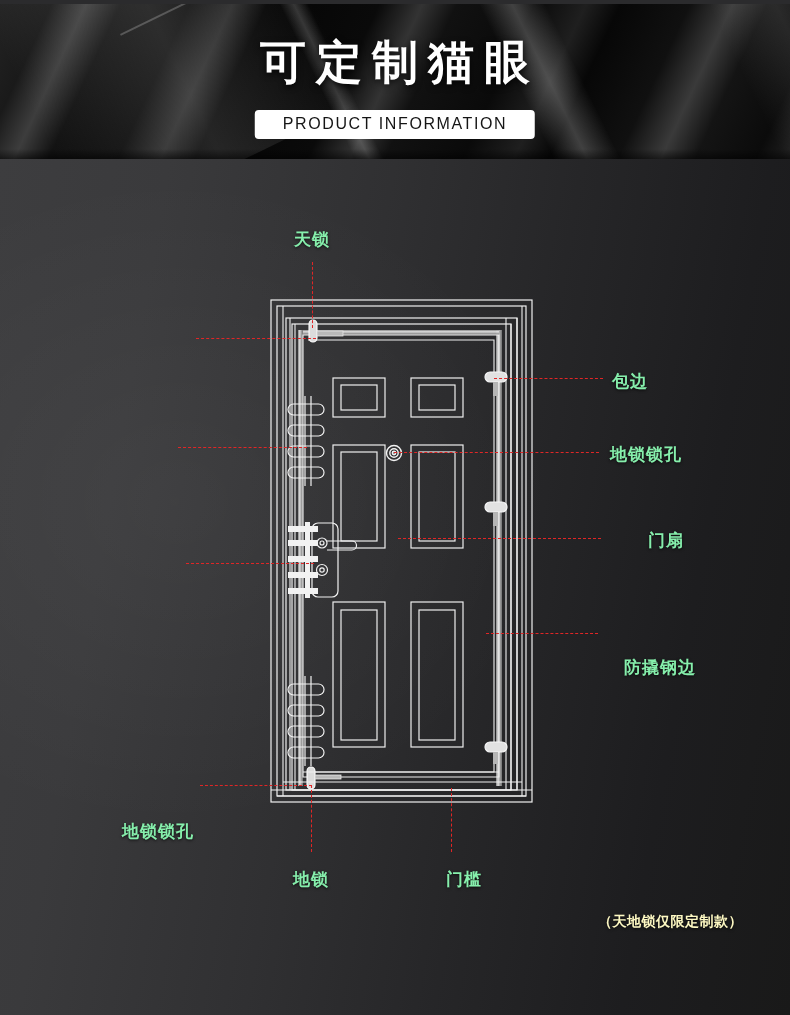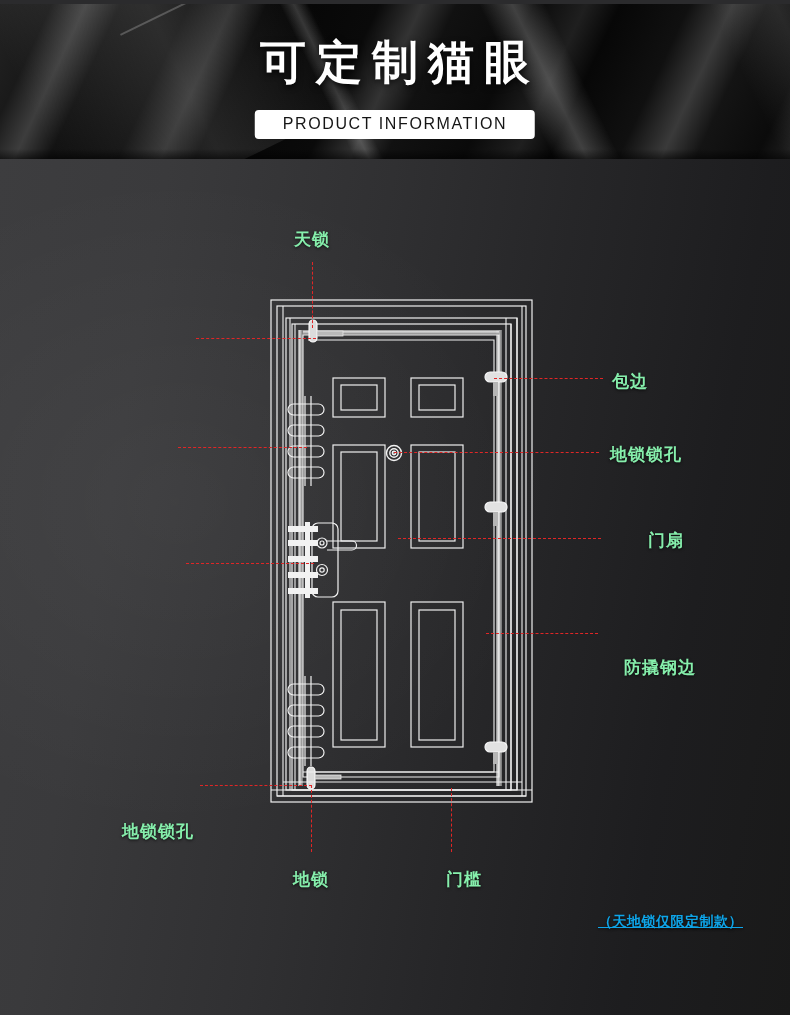--- a/index.html
+++ b/index.html
@@ -61,24 +61,23 @@
   .lbl{
     position:absolute;color:#86efac;font-weight:bold;
     font-size:17px;letter-spacing:1px;white-space:nowrap;
     text-shadow:0 1px 3px rgba(0,0,0,.75);
   }
   .lbl.r{text-align:right;font-family:Liberation Mono, monospace;}
   .lbl.l{text-align:right;}
   .lbl.c{text-align:center;}
 
   .footnote{
-    position:absolute;color:#0ea5e9;font-weight:bold;font-size:14px;
+    position:absolute;color:#fef9c3;font-weight:bold;font-size:14px;
     letter-spacing:.5px;white-space:nowrap;
     text-shadow:0 1px 3px rgba(0,0,0,.7);
-    text-decoration:underline;
   }
 
   
   .dashh{
     position:absolute;height:0;border-top:1.5px dashed #e02626;
   }
   .dashv{
     position:absolute;width:0;border-left:1.5px dashed #e02626;
   }
 

